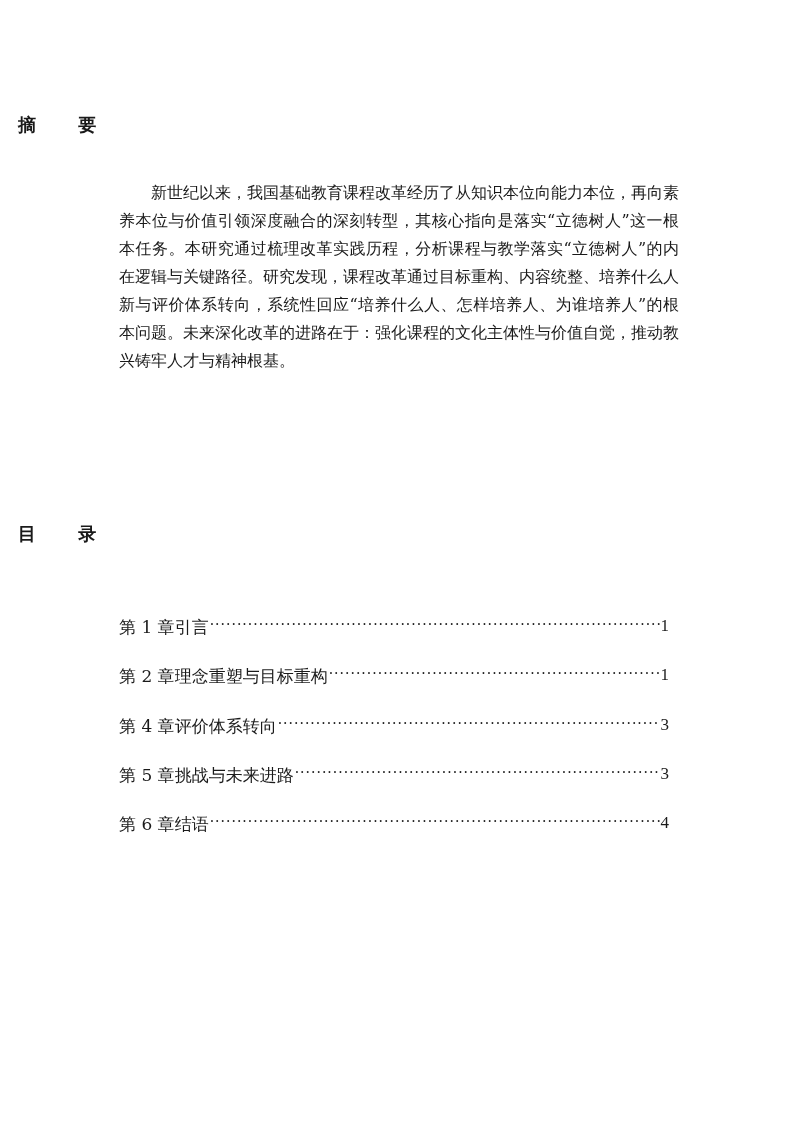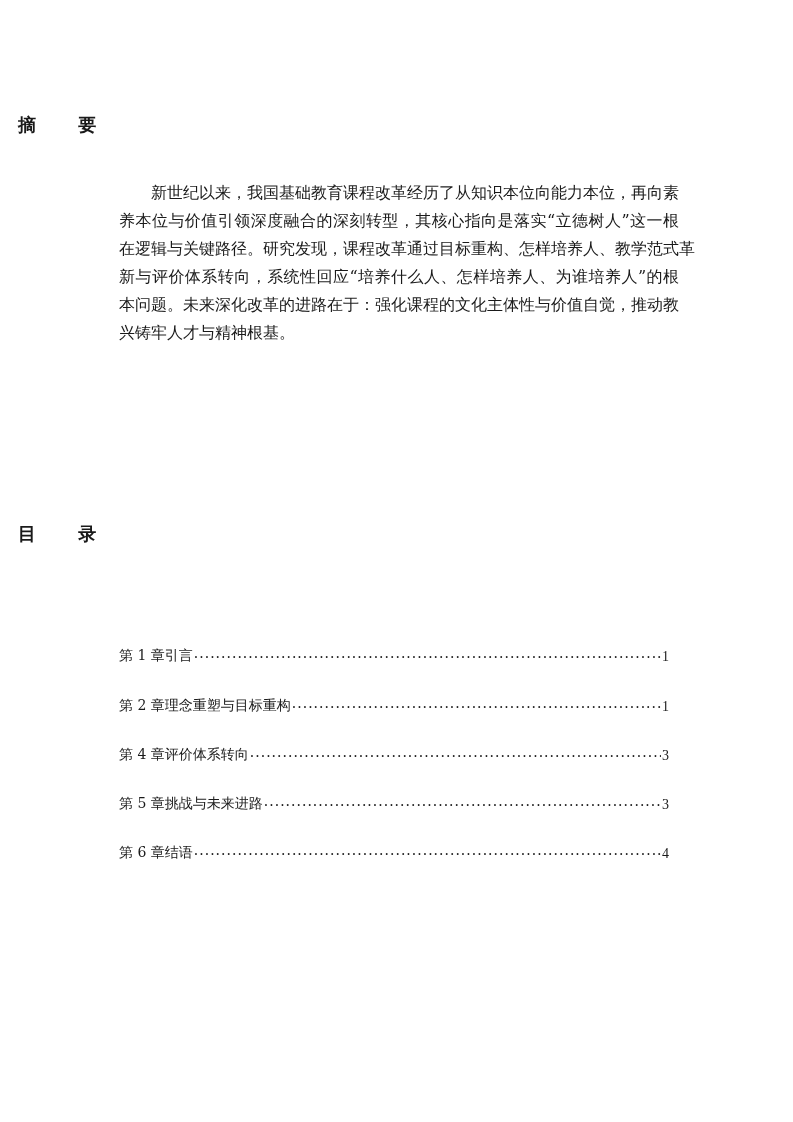--- a/index.html
+++ b/index.html
@@ -9,36 +9,37 @@
       font-family: "DejaVu Sans", "Liberation Sans", sans-serif; font-weight: bold;
       font-size: 18px; letter-spacing: 18px; text-indent: 18px; }
     #abstract-title { top: 113px; }
     #toc-title { top: 522px; }
     .abstract { position: absolute; left: 119px; top: 179px; width: 560px;
       font-size: 16px; line-height: 28px; text-align: justify; }
     .abstract .line { display: block; height: 28px; white-space: nowrap; text-align-last: justify; text-align: justify; }
     .abstract .line.first { padding-left: 32px; }
     .abstract .line.last { text-align-last: left; }
     .toc { position: absolute; left: 119px; top: 616px; width: 550px; }
-    .toc-item { display: flex; align-items: flex-end; height: 49.3px; font-size: 14px; }
+    .toc-item { display: flex; align-items: flex-start; height: 49.3px; font-size: 17px; }
     .toc-num { white-space: nowrap; }
     .toc-title-text { white-space: nowrap; }
     .toc-dots { flex: 1; overflow: hidden; white-space: nowrap; margin: 0 1px; letter-spacing: 1px; font-size: 14px; color: #222; }
     .toc-dots::before { content: "··································································································································"; }
     .toc-page { font-family: "Liberation Serif", serif; }
   </style>
 </head>
 <body>
 
 <div class="heading" id="abstract-title">摘 要</div>
 
 <div class="abstract">
   <span class="line first">新世纪以来，我国基础教育课程改革经历了从知识本位向能力本位，再向素</span>
   <span class="line">养本位与价值引领深度融合的深刻转型，其核心指向是落实“立德树人”这一根</span>
-  <span class="line">在逻辑与关键路径。研究发现，课程改革通过目标重构、怎样培养人、教学范式革</span>
+  <span class="line">本任务。本研究通过梳理改革实践历程，分析课程与教学落实“立德树人”的内</span>
+  <span class="line">在逻辑与关键路径。研究发现，课程改革通过目标重构、内容统整、培养什么人</span>
   <span class="line">新与评价体系转向，系统性回应“培养什么人、怎样培养人、为谁培养人”的根</span>
   <span class="line">本问题。未来深化改革的进路在于：强化课程的文化主体性与价值自觉，推动教</span>
   <span class="line last">兴铸牢人才与精神根基。</span>
 </div>
 
 <div class="heading" id="toc-title">目 录</div>
 
 <div class="toc">
   <div class="toc-item">
     <span class="toc-num">第 1 章</span>

